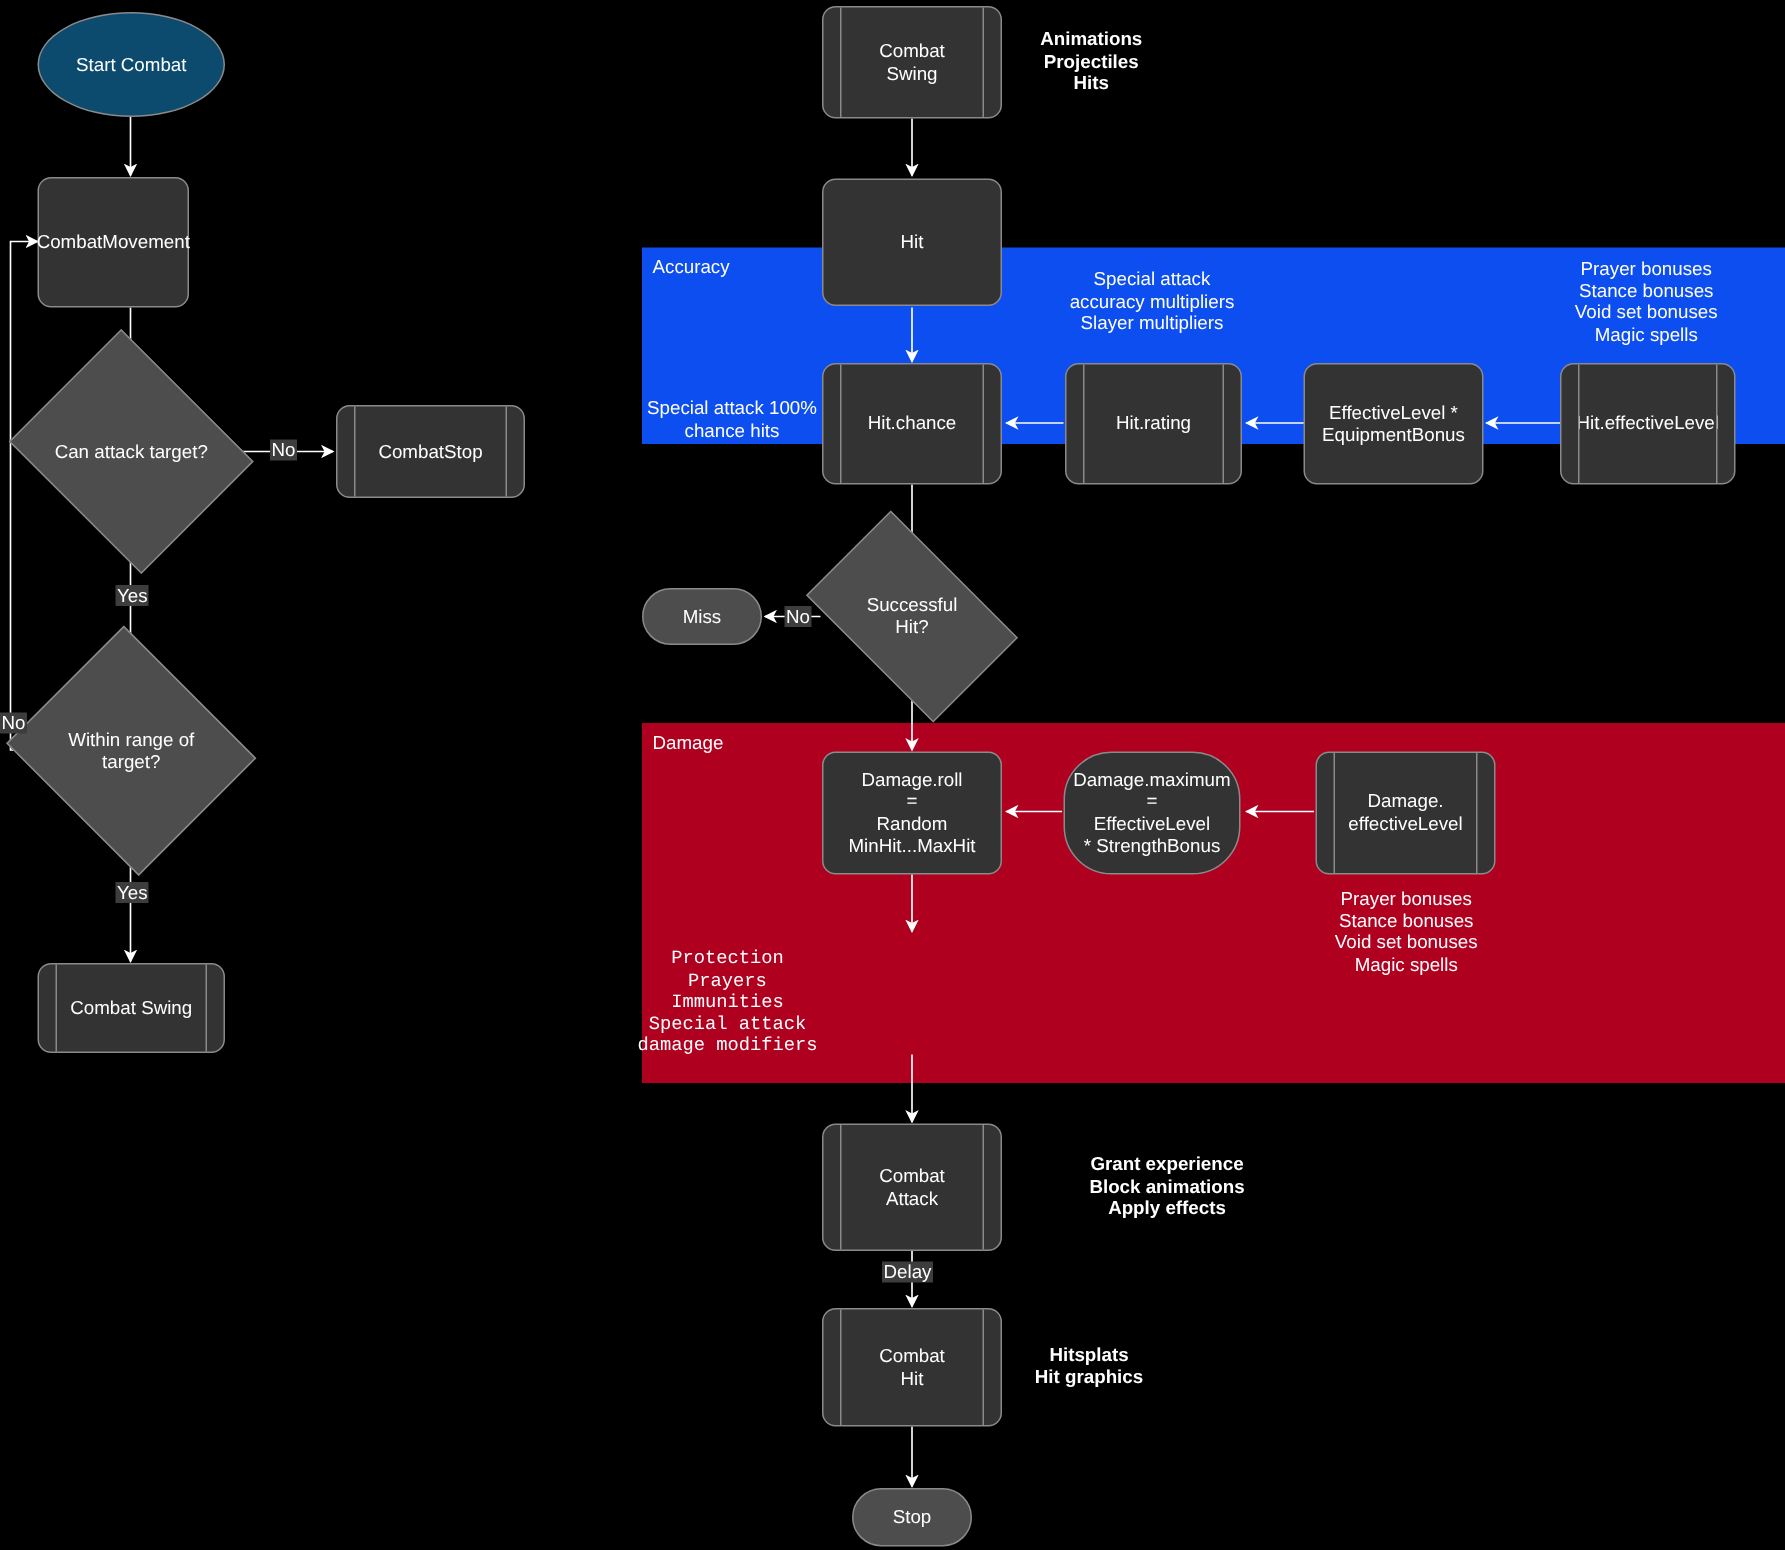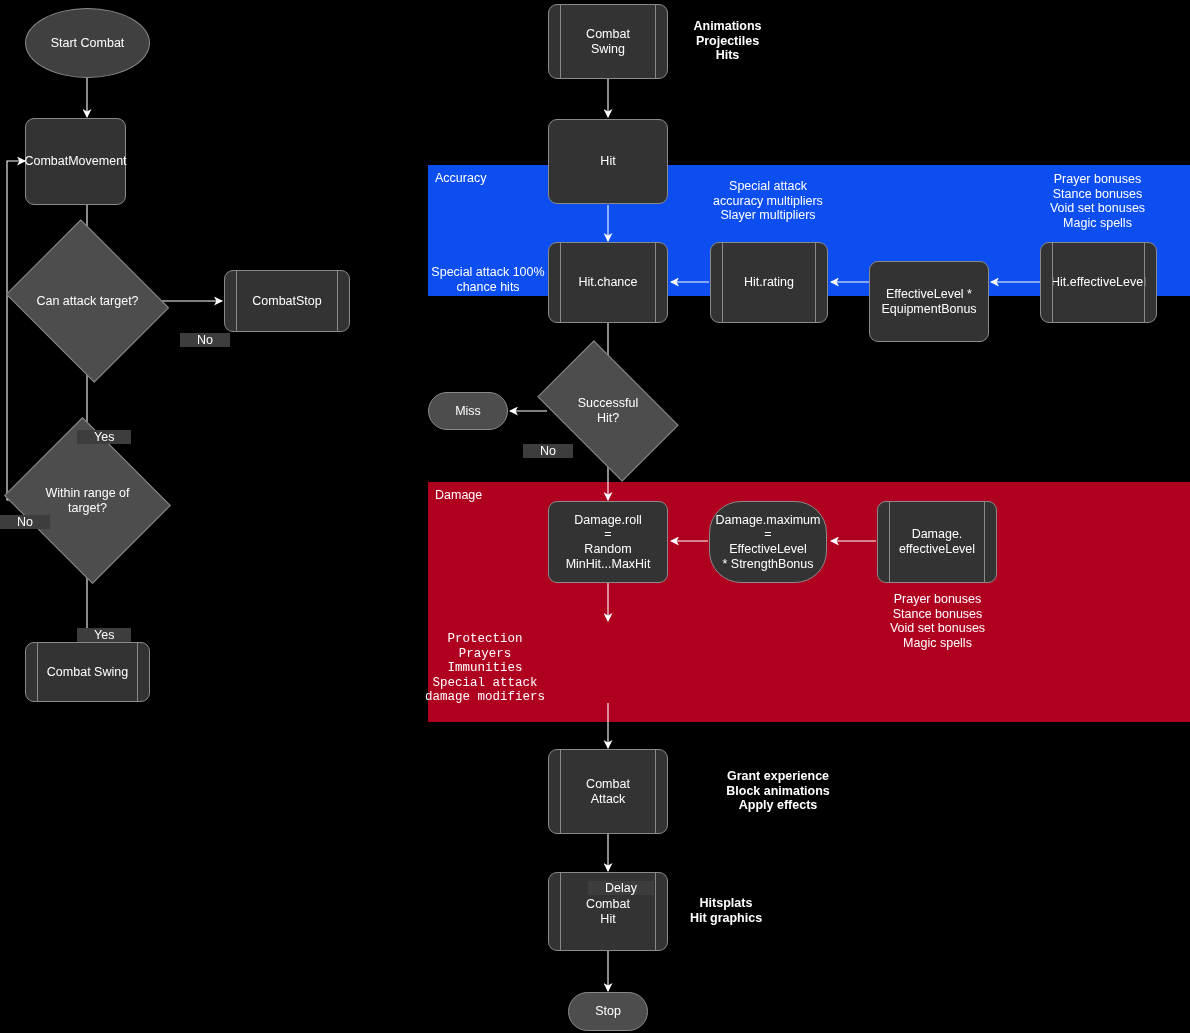--- a/index.html
+++ b/index.html
@@ -87,45 +87,44 @@
     justify-content:center;
     text-align:center;
     color:#ffffff;
     font-size:12.5px;
     line-height:15px;
     white-space:pre-line;
     z-index:2;
   }
   .node.ellipse{
     border-radius:50%;
-    background:#404040;
+    background:#0c4a6e;
   }
   .node.gray{background:#4d4d4d;}
 
   
   .edges{
     position:absolute;
     left:0;top:0;
     width:1190px;
     height:1033px;
     z-index:3;
     pointer-events:none;
   }
 
   
   .elabel{
     position:absolute;
     color:#ffffff;
     background:#3d3d3d;
     font-size:12.5px;
     line-height:14px;
-    padding:0 17px;
+    padding:0 1px;
     z-index:6;
     white-space:nowrap;
-    margin-top:40px;
   }
 
   
   .annot{
     position:absolute;
     color:#ffffff;
     font-size:12.5px;
     line-height:14.5px;
     text-align:center;
     white-space:pre-line;
@@ -232,21 +231,21 @@
   </div>
 
   <div class="node sub" style="left:548px; top:242px; width:120px; height:81px;">
     <span>Hit.chance</span>
   </div>
 
   <div class="node sub" style="left:710px; top:242px; width:118px; height:81px;">
     <span>Hit.rating</span>
   </div>
 
-  <div class="node" style="left:869px; top:242px; width:120px; height:81px;margin-top:19px;">
+  <div class="node" style="left:869px; top:242px; width:120px; height:81px;">
     <span>EffectiveLevel *
 EquipmentBonus</span>
   </div>
 
   <div class="node sub" style="left:1040px; top:242px; width:117px; height:81px;">
     <span>Hit.effectiveLevel</span>
   </div>
 
   <div class="diamond" style="left:548px; top:371px; width:120px; height:80px;">
     <div class="dshape"></div>

